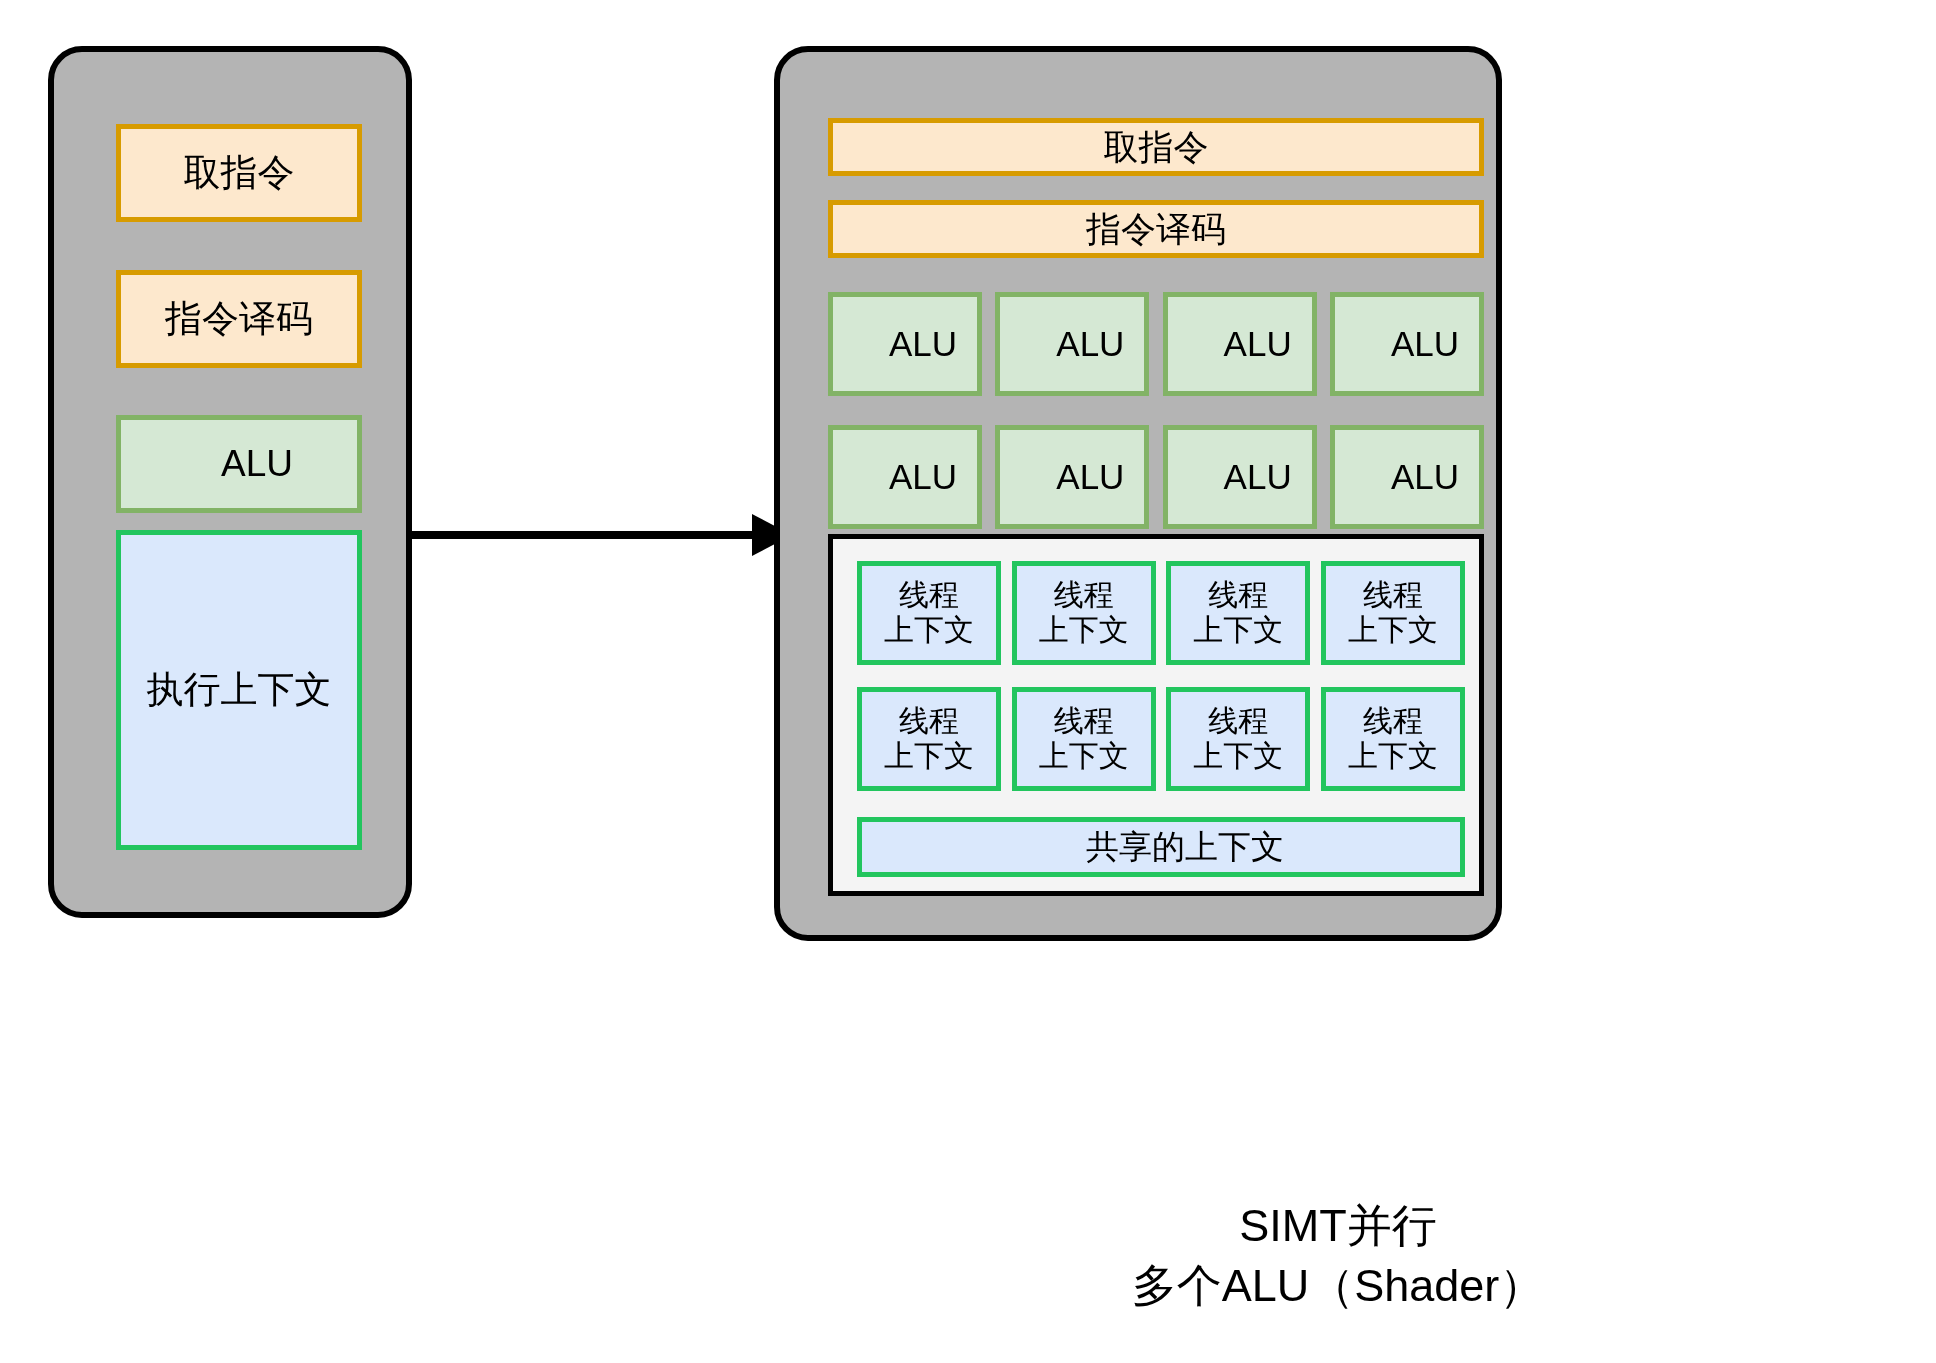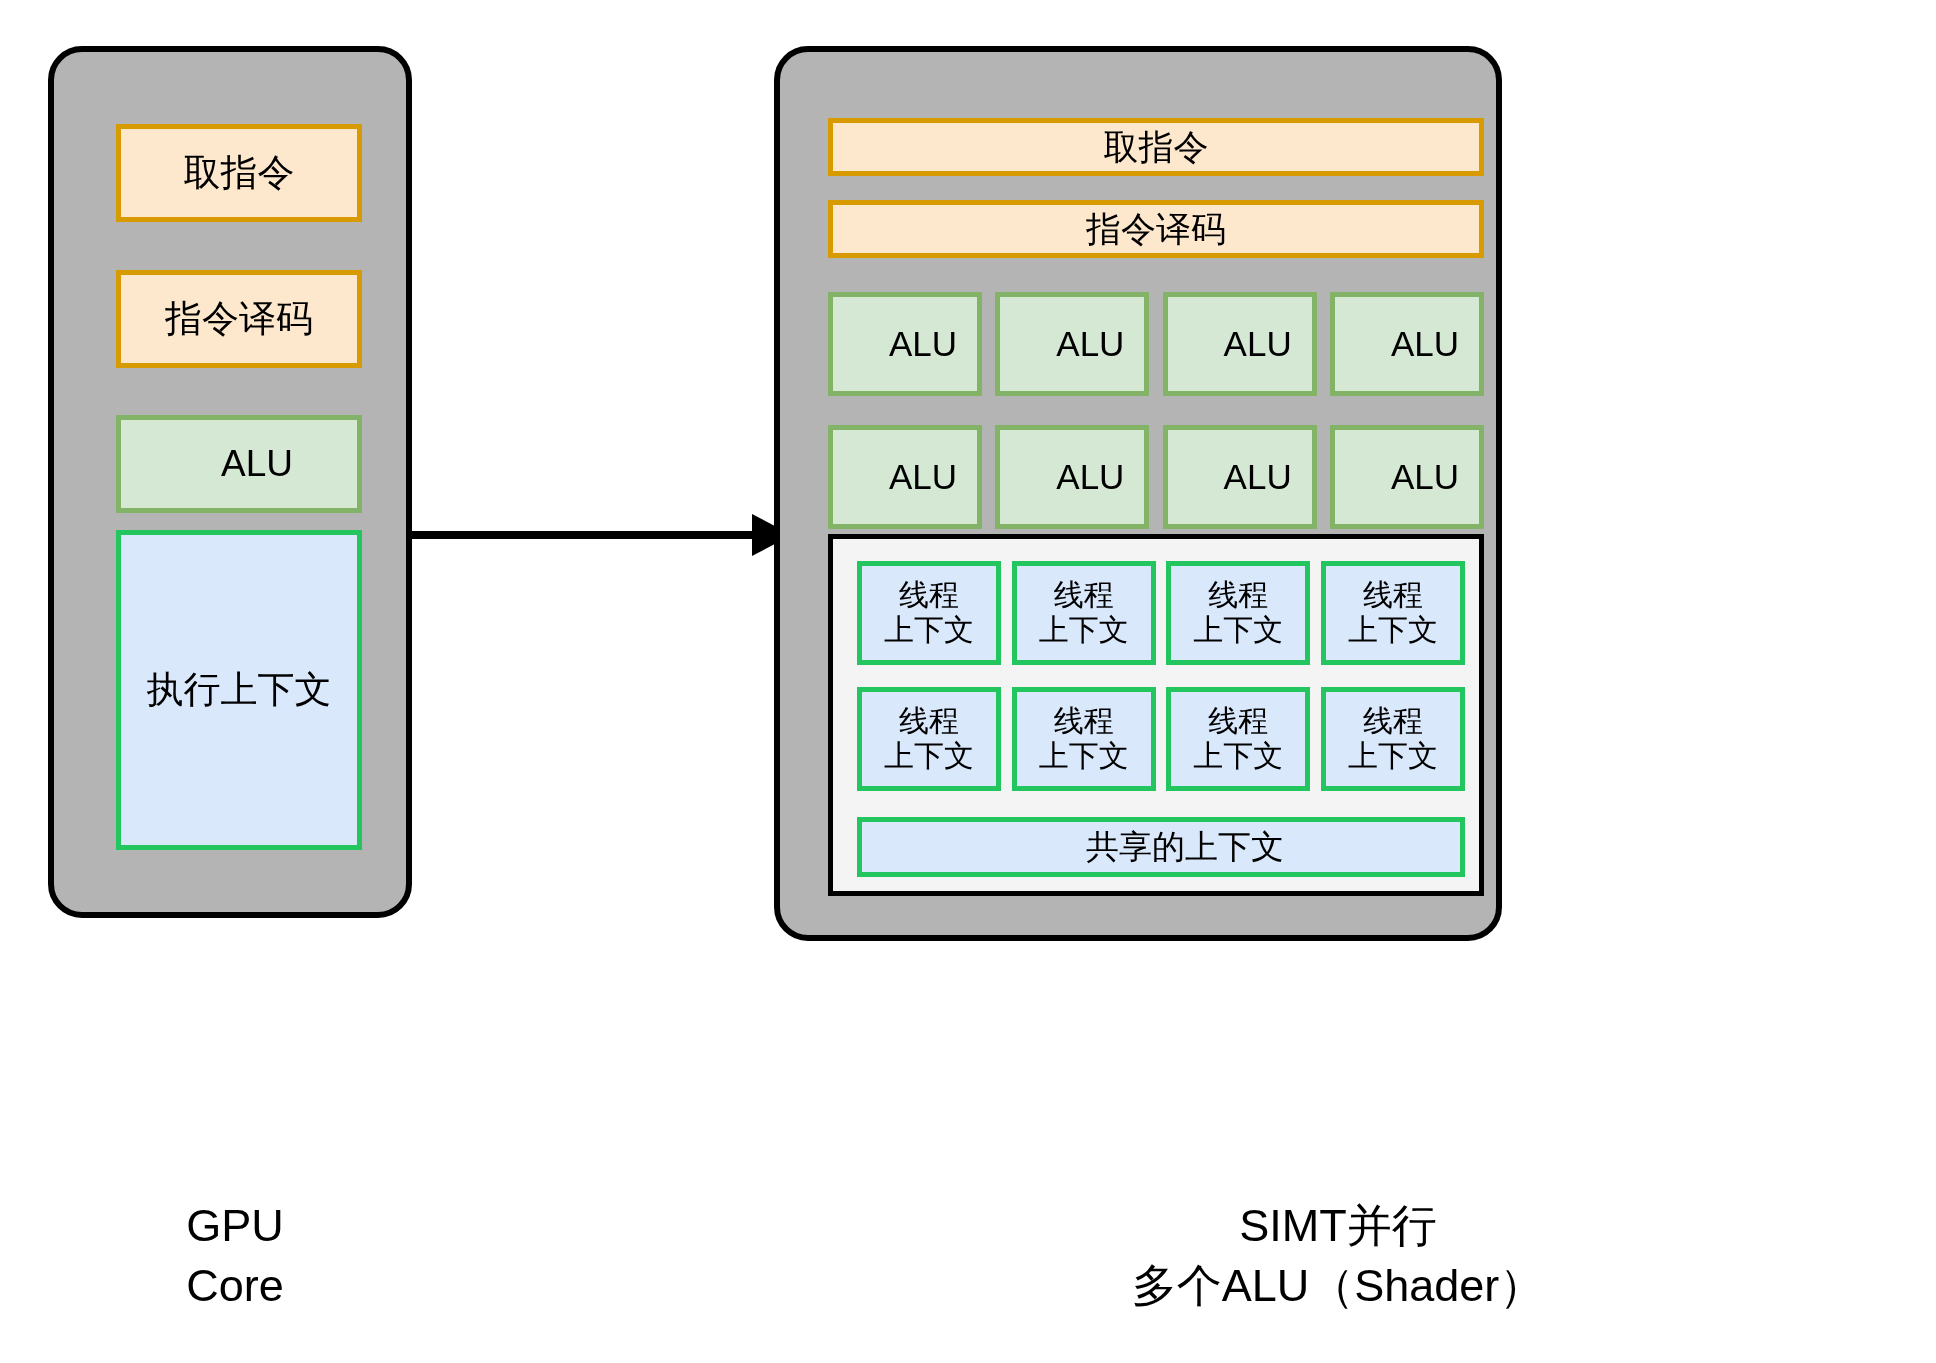--- a/index.html
+++ b/index.html
@@ -226,19 +226,17 @@
         <div class="cell blue thread-box">线程
 上下文</div>
         <div class="cell blue thread-box">线程
 上下文</div>
       </div>
 
       <div class="cell blue" id="shared-ctx">共享的上下文</div>
     </div>
   </div>
 
-  <div class="caption" id="caption-left">GPU
-Core</div>
 
   <div class="caption" id="caption-right">SIMT并行
 多个ALU（Shader）</div>
 
 </div>
 
 </body></html>

